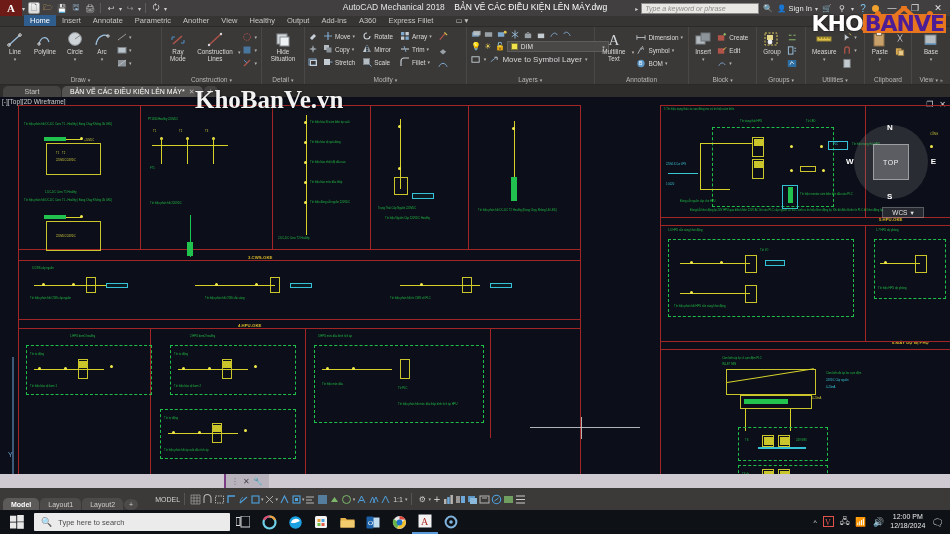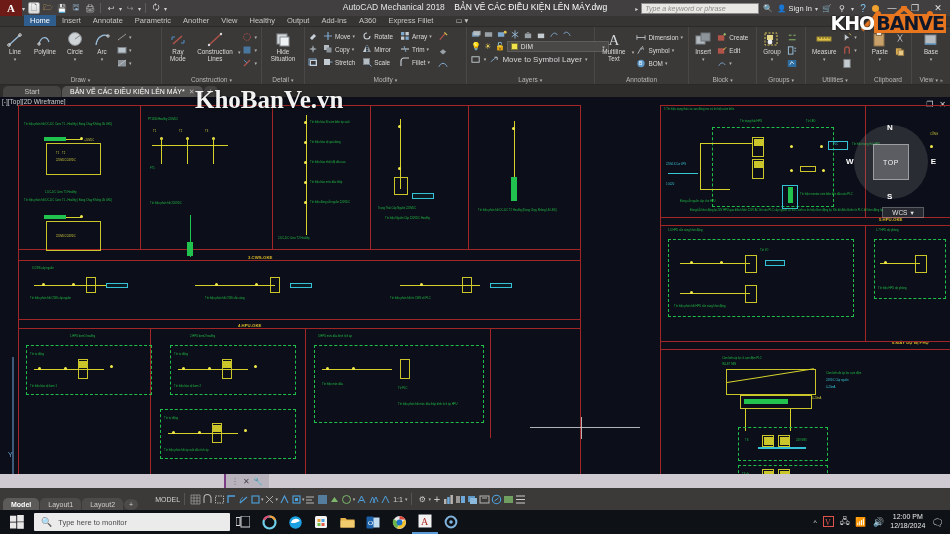--- a/index.html
+++ b/index.html
@@ -207,25 +207,25 @@
   }
   .tsearch span{font-size:7.5px;color:#4b4b4b;}
   .tbicon{width:26px;height:24px;display:flex;align-items:center;justify-content:center;}
   .tray{margin-left:auto;display:flex;align-items:center;gap:6px;padding-right:6px;}
   .clock{font-size:7px;color:#eaeaea;text-align:center;line-height:8.6px;}
 
   
   .wm{position:absolute;pointer-events:none;}
   .wm-khobanve{
     right:4px; top:14px; display:flex; align-items:center;
-    font-family:"DejaVu Sans", sans-serif; font-weight:bold; font-size:19px;
+    font-family:"DejaVu Sans", sans-serif; font-weight:bold; font-size:22px;
     letter-spacing:-1px; line-height:19px;
   }
   .wm-kho{color:#fff; text-shadow:0 0 2px #000;}
-  .wm-banve{background:#e8761f;color:#0f172a;padding:0 2px;}
+  .wm-banve{background:#e8761f;color:#4c1d95;padding:0 2px;}
   .wm-roof{
     position:absolute; right:6px; top:6px; width:86px;height:26px;
   }
   .wm-center{
     left:195px; top:86px; font-size:25px; font-weight:bold; color:#f2f2f2;
     font-family:"Liberation Serif", serif; text-shadow:0 1px 3px rgba(0,0,0,.7);
   }
   .wm-copy{
     left:330px; top:487px; font-size:21px; font-weight:bold; color:#f4f4f4;
     font-family:"Liberation Serif", serif; text-shadow:0 1px 3px rgba(0,0,0,.7);
@@ -1396,21 +1396,21 @@
     <div class="startbtn">
       <svg width="14" height="14" viewBox="0 0 14 14">
           <rect x="0" y="0.7" width="6.3" height="6" fill="#e8e8e8"></rect>
           <rect x="7.2" y="0" width="6.6" height="6.6" fill="#e8e8e8"></rect>
           <rect x="0" y="7.5" width="6.3" height="6" fill="#e8e8e8"></rect>
           <rect x="7.2" y="7.2" width="6.6" height="6.6" fill="#e8e8e8"></rect>
         </svg>
     </div>
     <div class="tsearch">
       <span style="font-size:9px;color:#555;">🔍</span>
-      <span>Type here to monitor</span>
+      <span>Type here to search</span>
     </div>
     <div class="tbicon">
       <svg width="14" height="12" viewBox="0 0 14 12">
           <rect x="0" y="1.5" width="4" height="8" fill="none" stroke="#d8d8d8"></rect>
           <rect x="5" y="0" width="9" height="11" fill="none" stroke="#d8d8d8"></rect>
         </svg>
     </div>
     <div class="tbicon">
       <svg width="15" height="15" viewBox="0 0 15 15">
           <circle cx="7.5" cy="7.5" r="6" fill="none" stroke="#6fd1e8" stroke-width="2.2"></circle>

